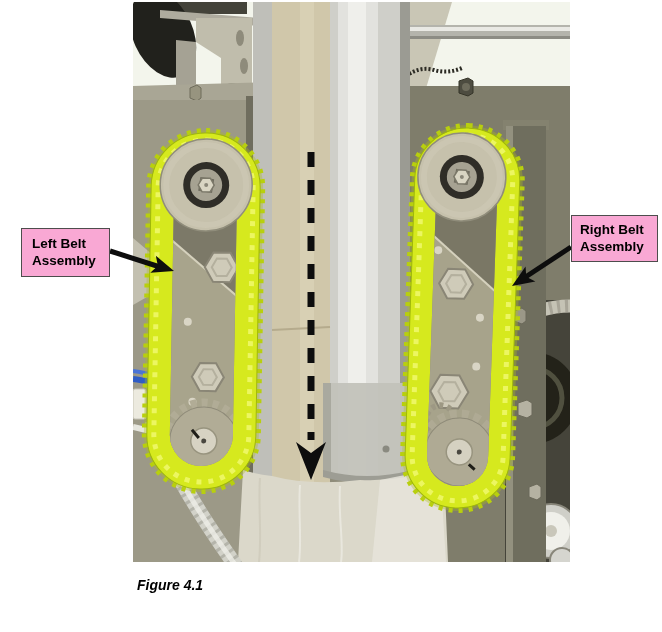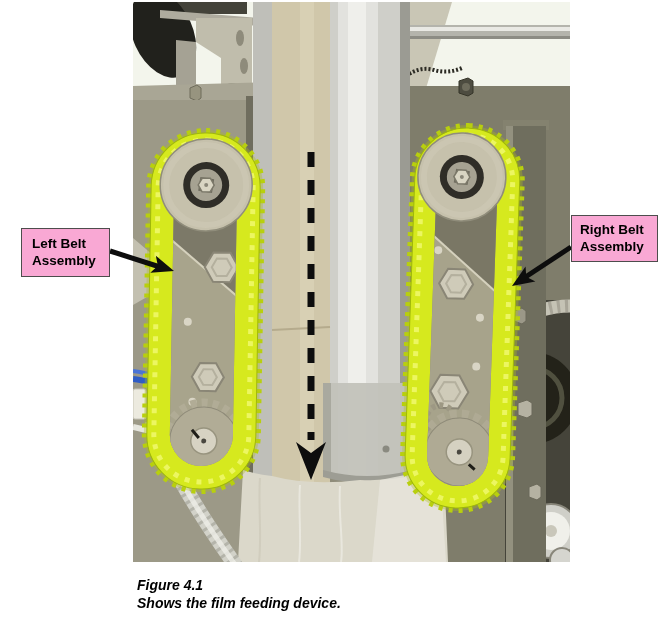--- a/index.html
+++ b/index.html
@@ -235,16 +235,15 @@
     <div>Assembly</div>
   </div>
 
   <div class="callout callout-right">
     <div>Right Belt</div>
     <div>Assembly</div>
   </div>
 
   <div class="caption">
     <div>Figure 4.1</div>
-    <div>Shows the film feeding device.</div>
   </div>
 
 </div>
 
 </body></html>

